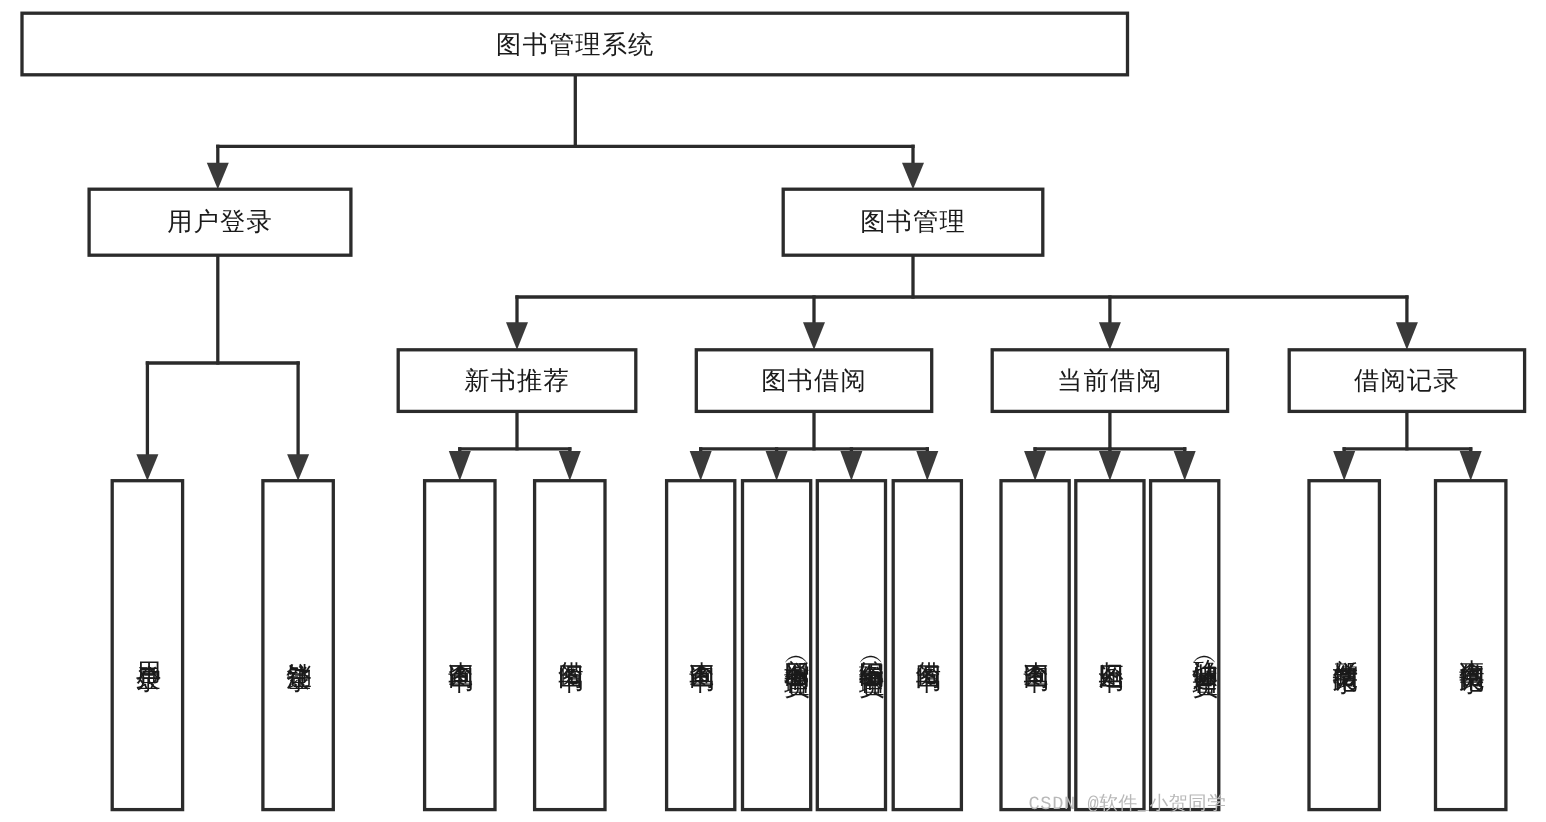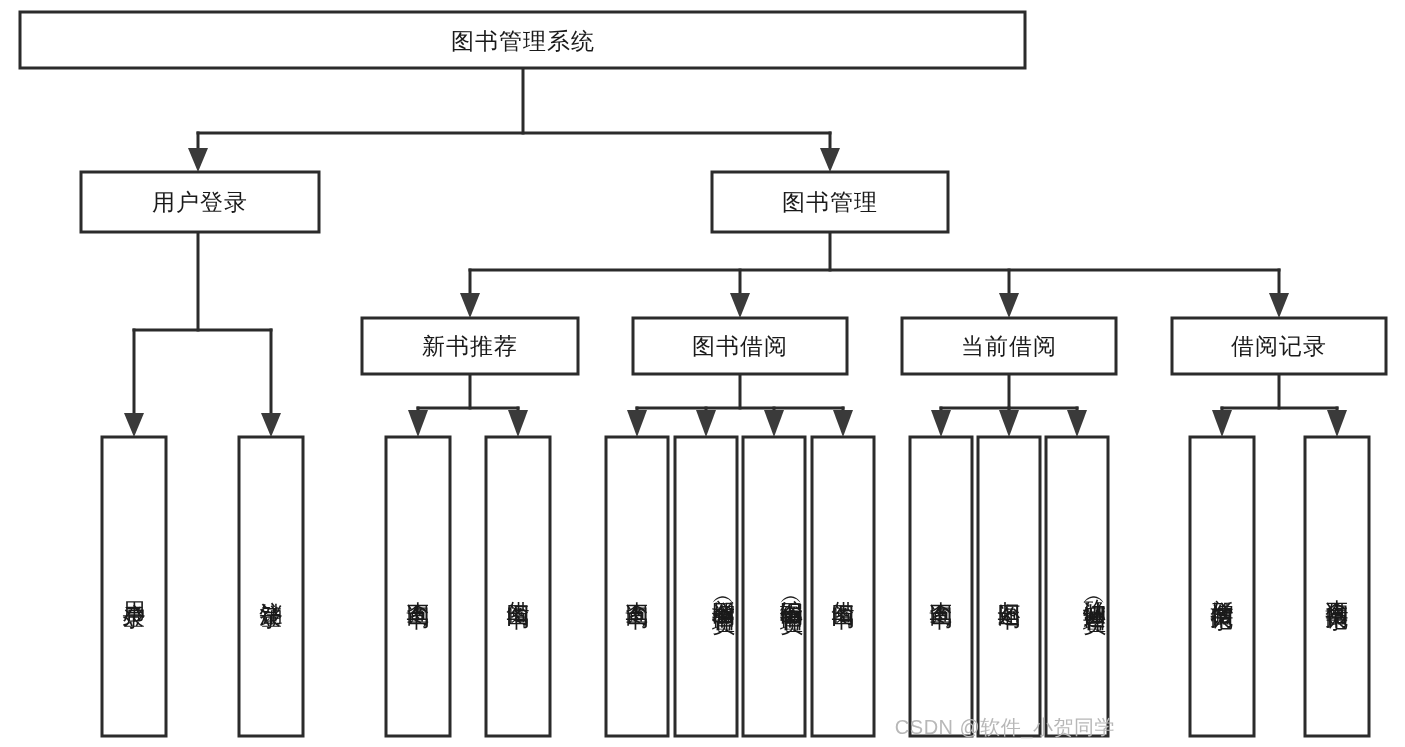--- a/index.html
+++ b/index.html
@@ -61,22 +61,22 @@
     color: #1a1a1a;
     letter-spacing: 2px;
     text-align: center;
     white-space: nowrap;
     pointer-events: none;
   }
   .watermark {
     position: absolute;
     right: 10px;
     bottom: 6px;
-    font-family: Liberation Sans, sans-serif;
-    font-size: 20px;
+    font-family: Liberation Mono, monospace;
+    font-size: 17px;
     color: #b8b8b8;
     white-space: nowrap;
     letter-spacing: 0.5px;
   }
 </style>
 </head>
 <body>
 
 <div id="diagram-root">
 

